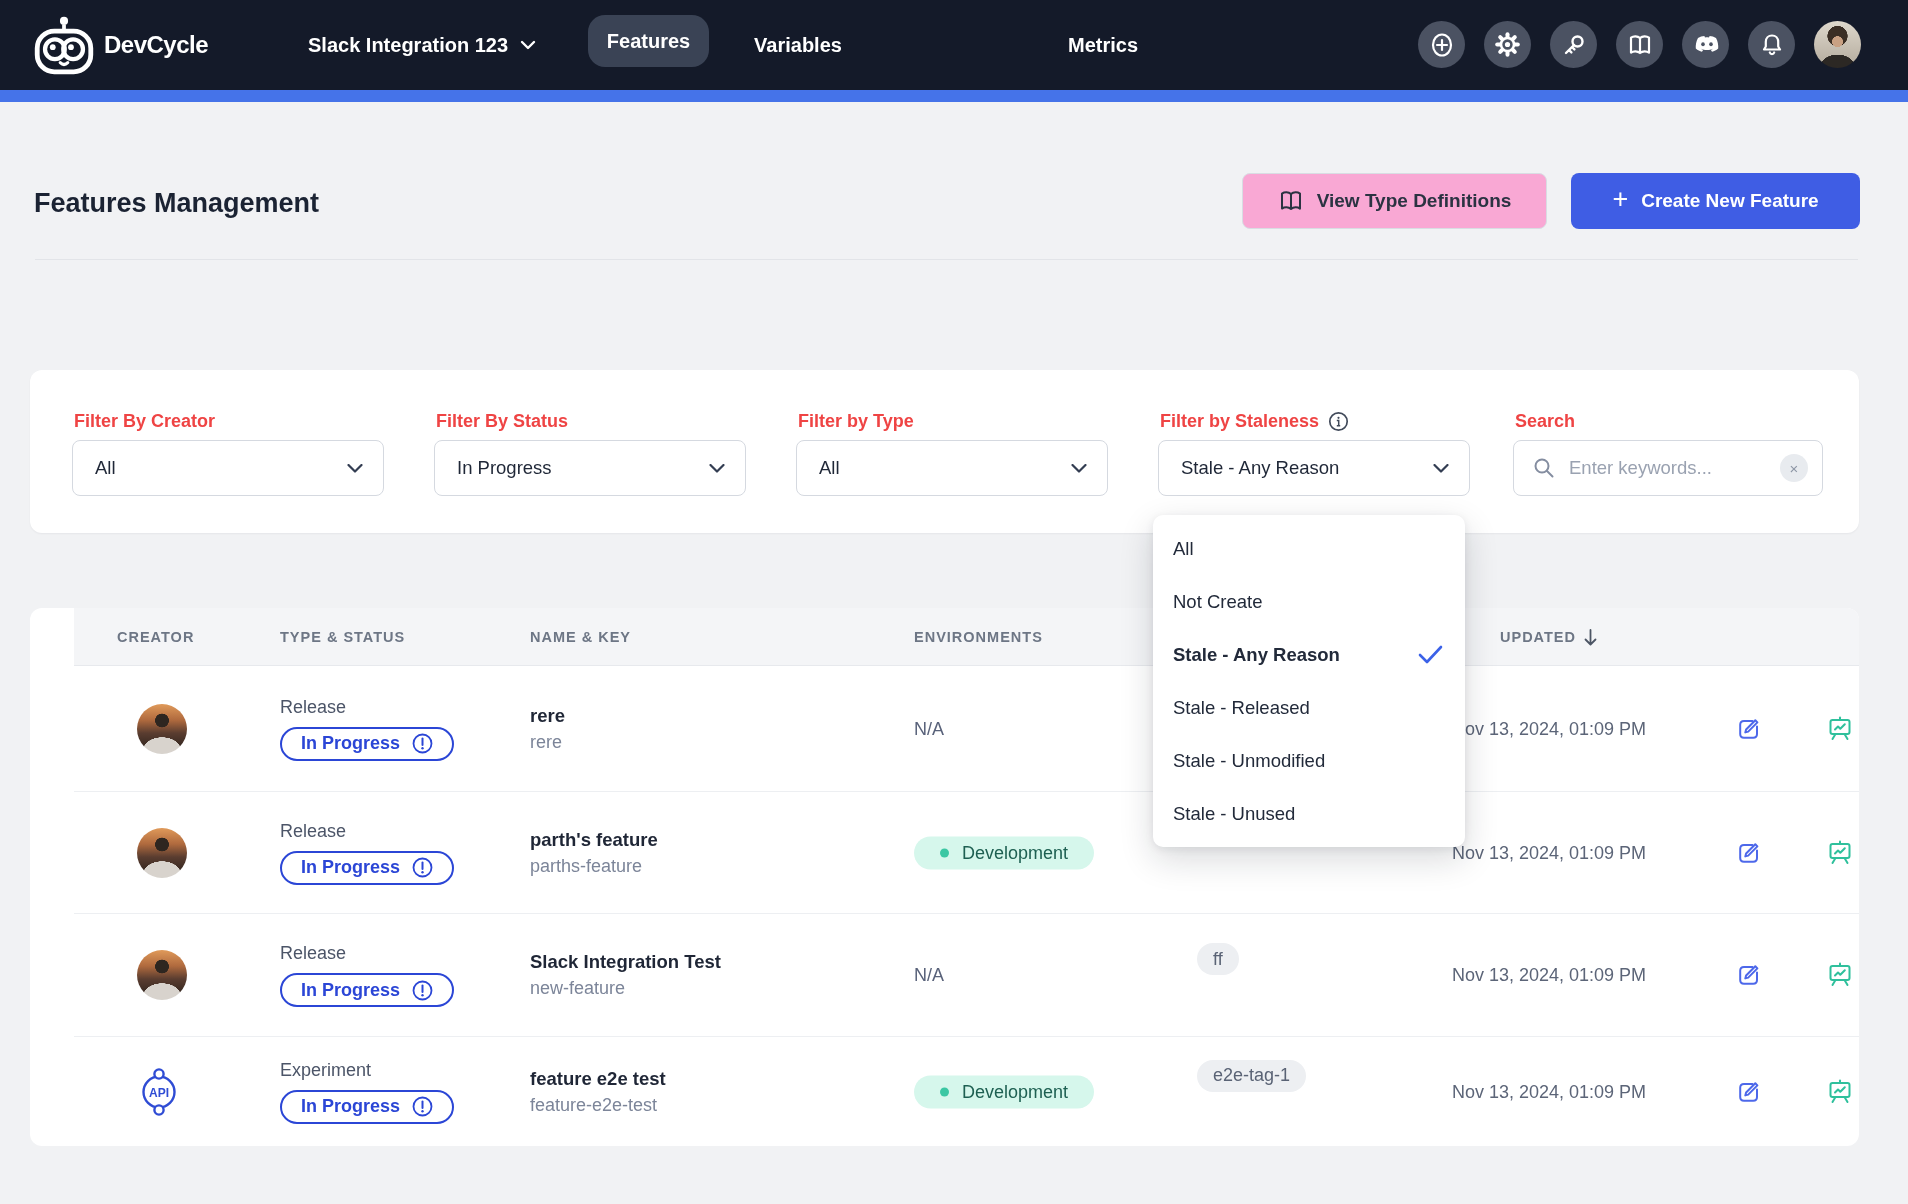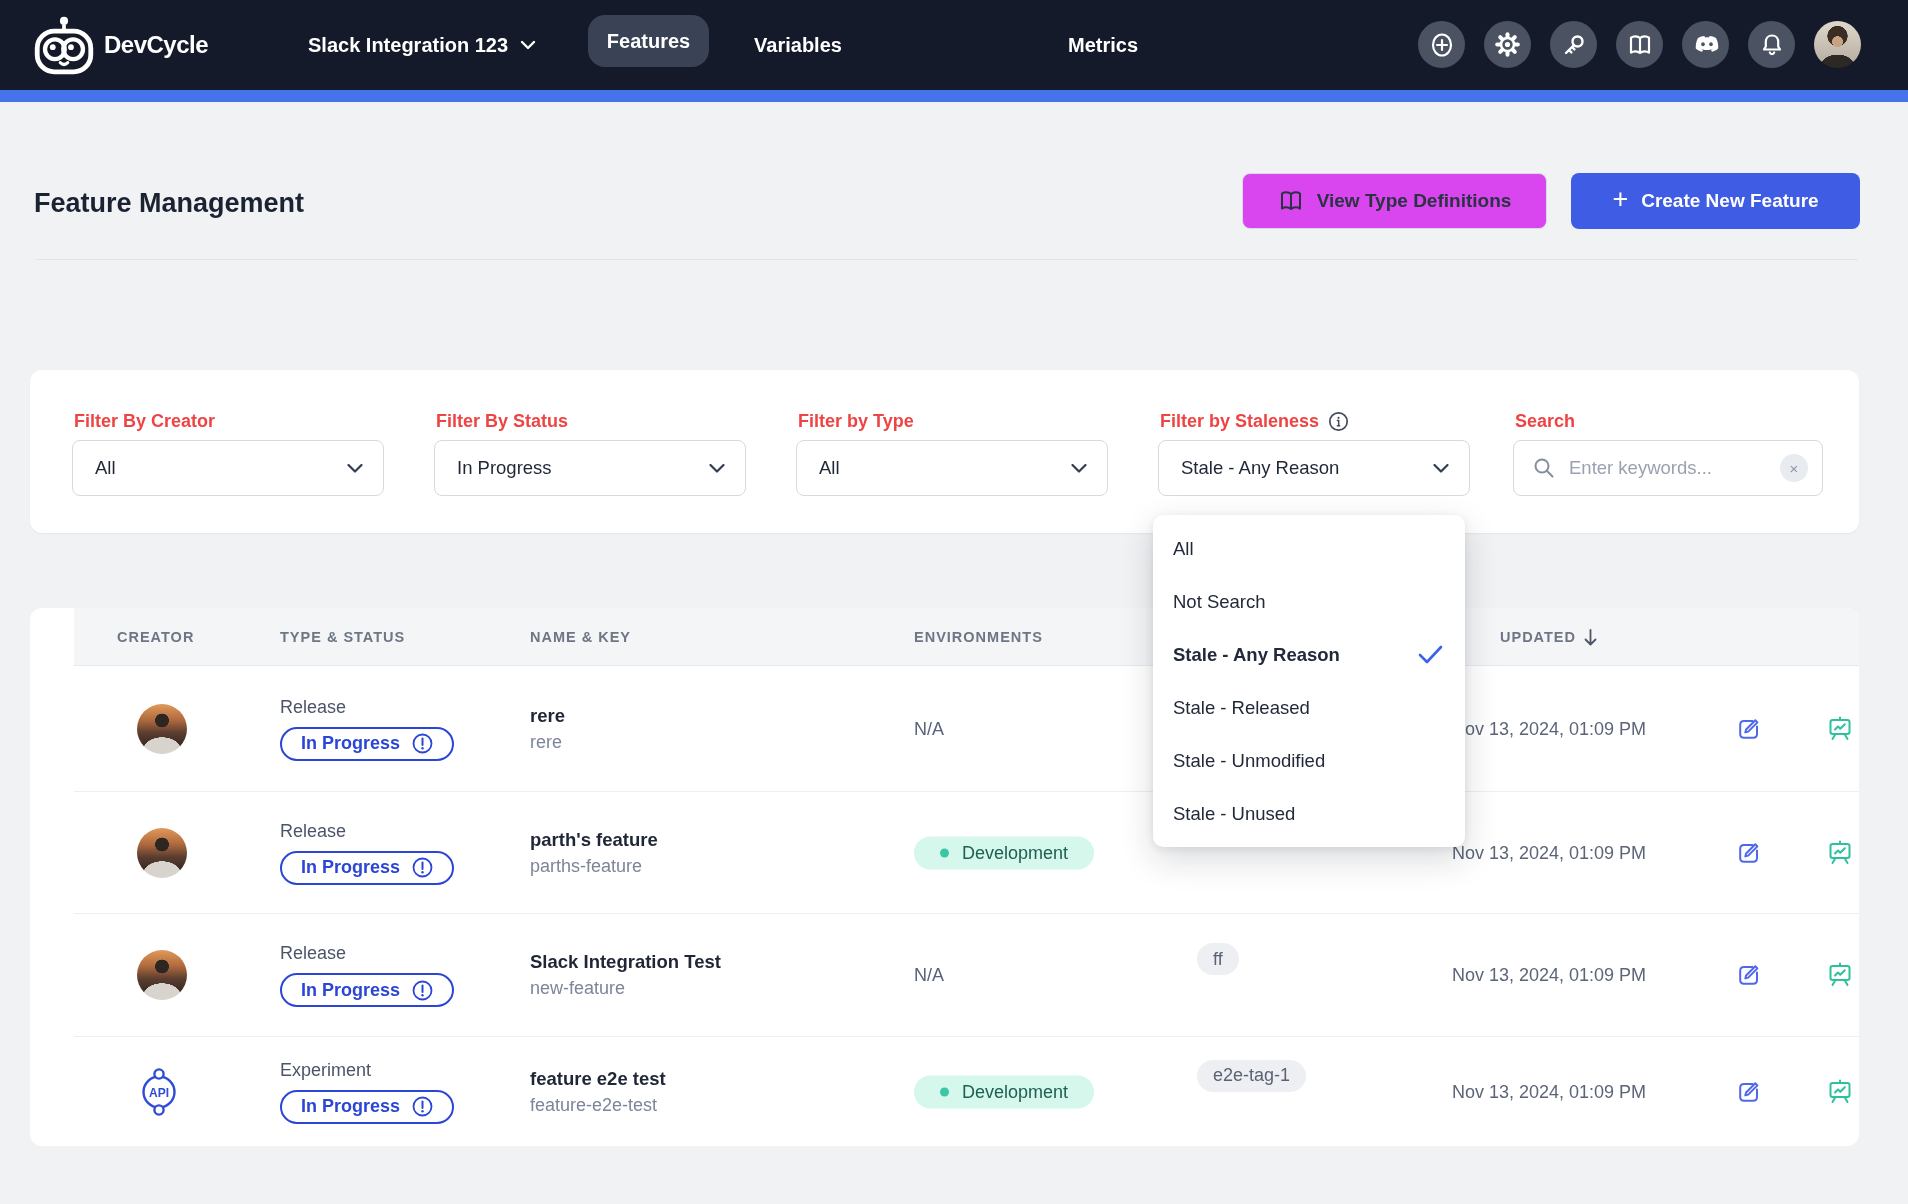--- a/index.html
+++ b/index.html
@@ -24,21 +24,21 @@
   background:
     radial-gradient(circle at 50% 44%, #c9a183 0 15%, rgba(0,0,0,0) 16%),
     radial-gradient(circle at 50% 32%, #3a2e24 0 25%, rgba(0,0,0,0) 26%),
     radial-gradient(ellipse 60% 42% at 50% 97%, #2c2824 0 60%, rgba(0,0,0,0) 61%),
     linear-gradient(180deg,#ded8cc,#b3aa9c);
 }
 
 
 .page-title { position:absolute; left:34px; top:188px; font-size:27px; font-weight:700; color:#1b2333; }
 .btn { position:absolute; top:173px; height:56px; border-radius:8px; display:flex; align-items:center; justify-content:center; gap:13px; font-size:19px; font-weight:600; cursor:pointer; }
-.btn-white { left:1242px; width:305px; background:#d946ef; border:1px solid #d9dde3; color:#2b3342; }
+.btn-white { left:1242px; width:305px; background:#f9a8d4; border:1px solid #d9dde3; color:#2b3342; }
 .btn-blue { left:1571px; width:289px; background:#3f5de4; color:#fff; }
 .plus-glyph { font-size:27px; font-weight:400; line-height:1; margin-top:-3px; }
 .header-divider { position:absolute; left:35px; top:259px; width:1823px; height:1px; background:#e2e4e8; }
 
 
 .filter-card { position:absolute; left:30px; top:370px; width:1829px; height:163px; background:#fff; border-radius:12px; box-shadow:0 1px 2px rgba(16,24,40,.05); }
 .filter-col { position:absolute; top:40px; }
 .fc-creator { left:42px; } .fc-status { left:404px; } .fc-type { left:766px; } .fc-staleness { left:1128px; } .fc-search { left:1483px; }
 .filter-label { display:flex; align-items:center; gap:9px; font-size:18px; font-weight:700; color:#ef4444; height:22px; margin-bottom:8px; padding-left:2px; }
 .select { width:312px; height:56px; border:1px solid #d5d9e0; border-radius:8px; display:flex; align-items:center; justify-content:space-between; padding:0 20px 0 22px; font-size:18.5px; color:#1f2737; cursor:pointer; background:#fff; }
@@ -165,21 +165,21 @@
       <svg width="26" height="26" viewBox="0 0 26 26">
         <path d="M13 3.5 C16.6 3.5 19.2 6.2 19.2 9.8 V14.5 L21 17.5 H5 L6.8 14.5 V9.8 C6.8 6.2 9.4 3.5 13 3.5 Z" fill="none" stroke="#fff" stroke-width="2.2" stroke-linejoin="round"></path>
         <path d="M10.8 20.5 a2.3 2.3 0 0 0 4.4 0" fill="none" stroke="#fff" stroke-width="2.2" stroke-linecap="round"></path>
       </svg>
     </div>
     <div class="nav-avatar"></div>
   </div>
 </div>
 <div class="accent-bar"></div>
 
-<div class="page-title">Feature Management</div>
+<div class="page-title">Features Management</div>
 <div class="btn btn-white">
   <svg width="26" height="26" viewBox="0 0 26 26">
     <path d="M13 6 C10.5 3.8 6.5 3.8 4 5.6 V20.6 C6.5 18.8 10.5 18.8 13 21 C15.5 18.8 19.5 18.8 22 20.6 V5.6 C19.5 3.8 15.5 3.8 13 6 Z" fill="none" stroke="#2b3342" stroke-width="2" stroke-linejoin="round"></path>
     <line x1="13" y1="6" x2="13" y2="21" stroke="#2b3342" stroke-width="2"></line>
   </svg>
   <span>View Type Definitions</span>
 </div>
 <div class="btn btn-blue">
   <span class="plus-glyph">+</span>
   <span>Create New Feature</span>
@@ -249,21 +249,21 @@
       <div class="clear-btn">×</div>
     </div>
   </div>
 </div>
 
 <div class="dropdown">
   <div class="dd-item">
       <span>All</span>
     </div>
   <div class="dd-item">
-      <span>Not Search</span>
+      <span>Not Create</span>
     </div>
   <div class="dd-item selected">
     <span>Stale - Any Reason</span>
     <svg width="25" height="19" viewBox="0 0 25 19">
         <path d="M2 10 L9 17 L23 2" fill="none" stroke="#3b62e8" stroke-width="2.6" stroke-linecap="round" stroke-linejoin="round"></path>
       </svg>
   </div>
   <div class="dd-item">
       <span>Stale - Released</span>
     </div>

